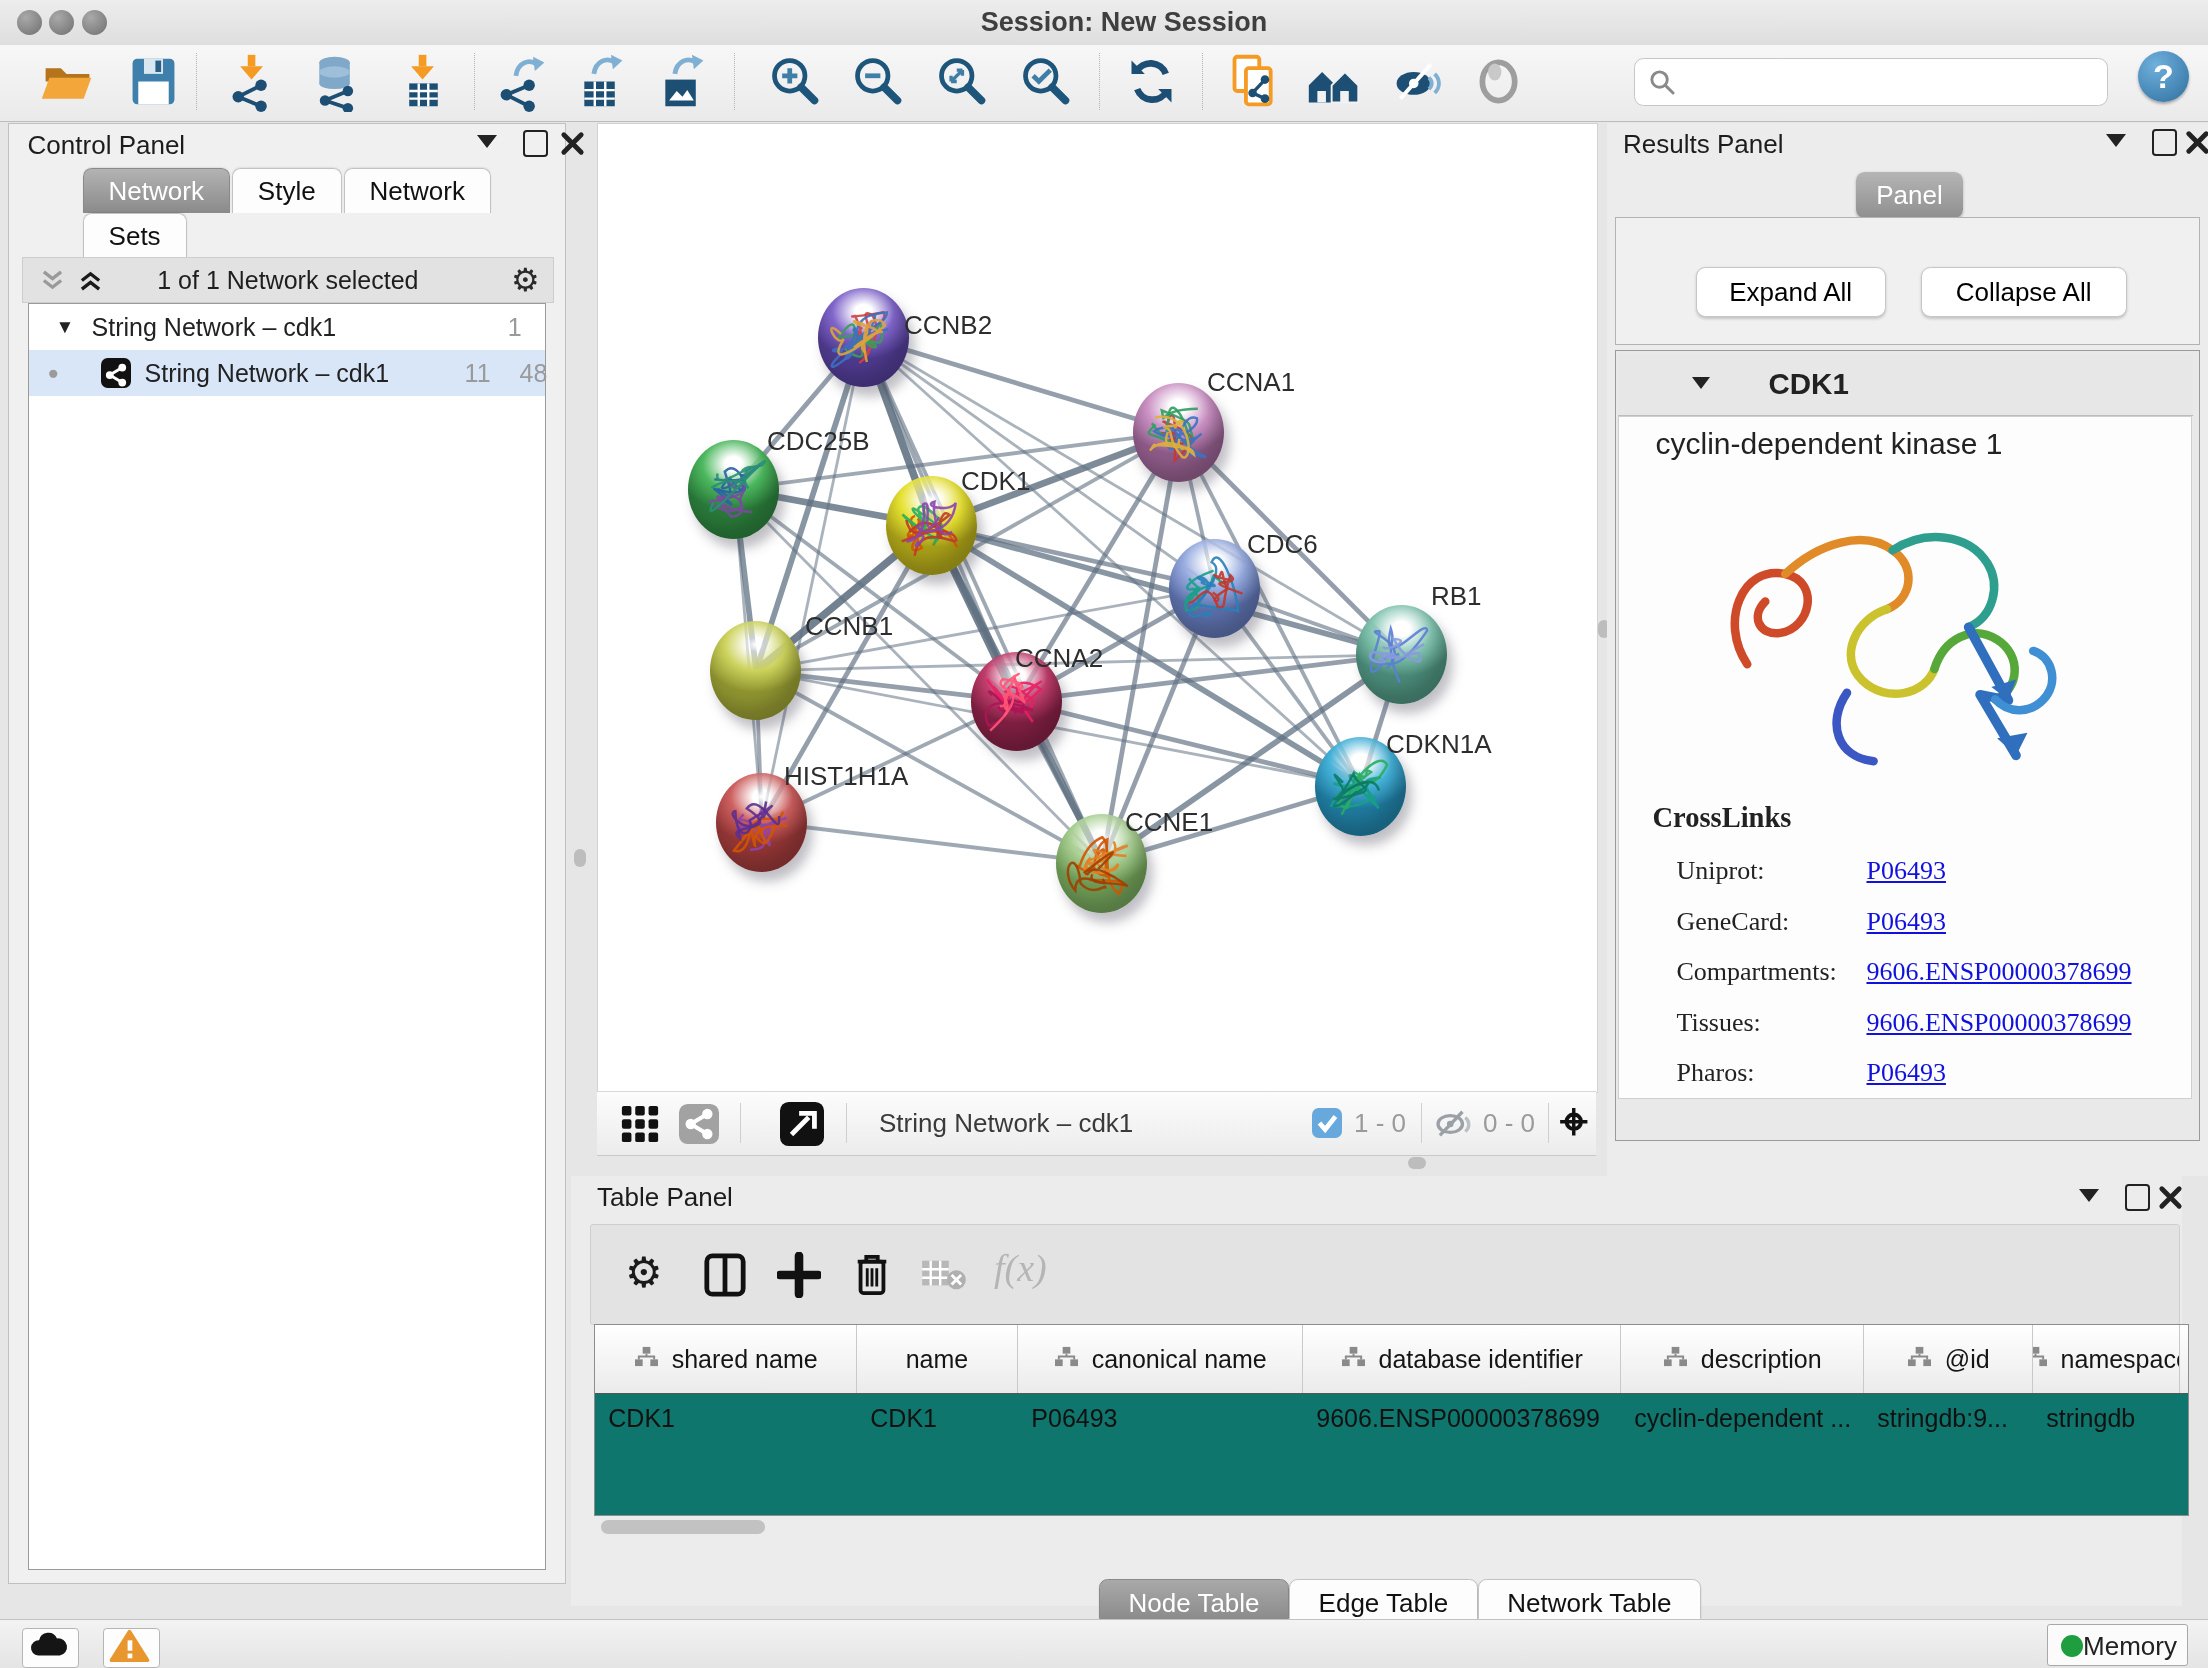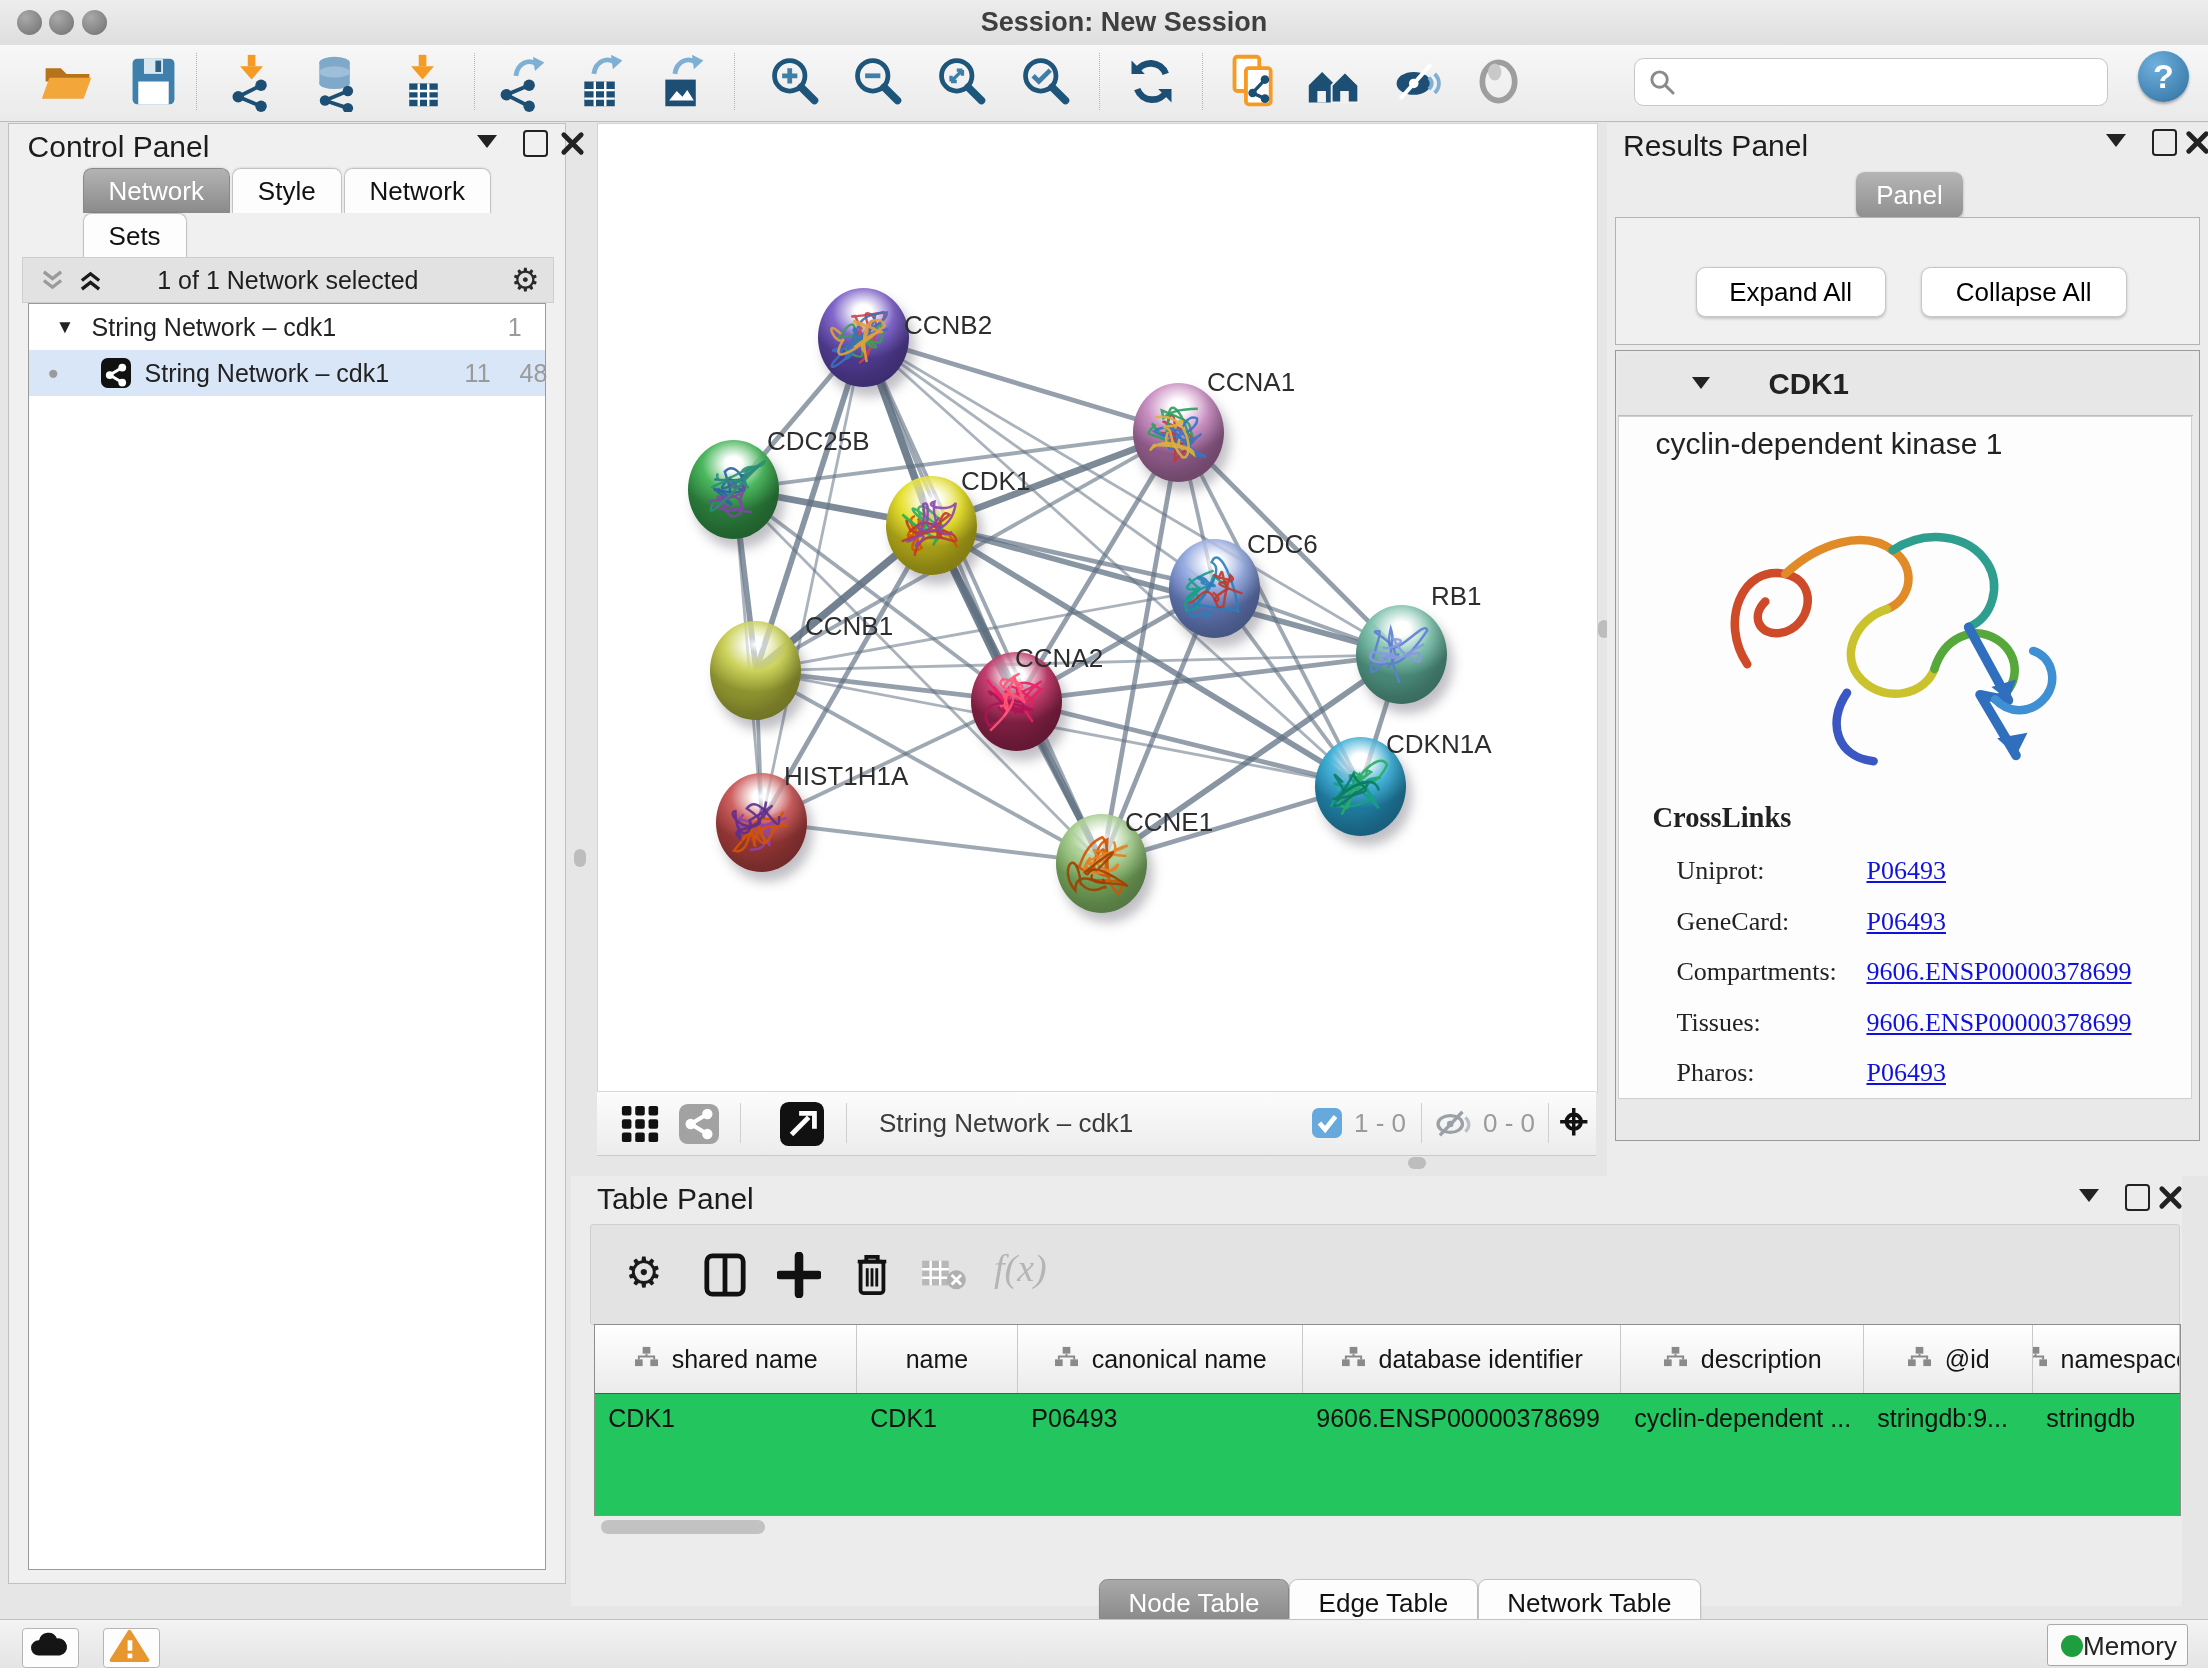--- a/index.html
+++ b/index.html
@@ -20,21 +20,21 @@
   .tsep{position:absolute;top:7.6px;height:57px;border-left:1.9px dotted #b3b3b3;}
   #search-wrap{position:absolute;left:1634px;top:13.3px;width:472px;height:46px;background:#fff;
                border:1px solid #c6c6c6;border-radius:9.5px;}
   #search-input{position:absolute;left:51px;top:3.8px;width:409px;height:36px;border:none;outline:none;
                 font-size:25px;background:transparent;}
   .mag{position:absolute;left:13.3px;top:8.6px;width:27px;height:27px;}
   #help-btn{position:absolute;left:2138px;top:5.7px;width:51px;height:51px;border-radius:50%;
             background:radial-gradient(circle at 35% 28%,#6fb0dd,#2e6f9e);box-shadow:0 1.9px 2.9px rgba(0,0,0,.3);
             color:#fff;font-size:34px;font-weight:700;text-align:center;line-height:51px;}
   
-  .panel-title{font-size:30px;color:#1c1c1c;}
+  .panel-title{font-size:26px;color:#1c1c1c;}
   .win-tri{width:0;height:0;border-left:10.5px solid transparent;border-right:10.5px solid transparent;
            border-top:13.3px solid #222;display:inline-block;}
   .win-box{width:21px;height:23px;border:2.9px solid #222;border-radius:3.8px;display:inline-block;}
   
   #control-panel{left:7.6px;top:123px;width:556px;height:1459px;background:#f0f0f0;border:1px solid #c0c0c0;}
   .tab{display:inline-block;height:44px;line-height:44px;padding:0 25px;font-size:26px;background:#fdfdfd;
        border:1px solid #c2c2c2;border-bottom:none;border-radius:8.6px 8.6px 0 0;margin-right:1.9px;color:#111;
        box-shadow:0 -1px 1.9px rgba(0,0,0,.08);}
   .tab.sel{background:linear-gradient(#b3b3b3,#8a8a8a);color:#fff;border-color:#8a8a8a;}
   #cp-status{position:absolute;left:13.3px;top:133px;width:530px;height:44px;background:#e2e2e2;
@@ -53,21 +53,21 @@
   
   #netbar{left:597px;top:1091px;width:999px;height:63px;background:linear-gradient(#fcfcfc,#ececec);
           border-top:1px solid #d8d8d8;border-bottom:1px solid #c9c9c9;}
   .nb-sep{position:absolute;top:11.4px;height:40px;border-left:1px solid #cfcfcf;}
   .nb-txt{position:absolute;font-size:26px;line-height:63px;color:#3a3a3a;}
   .nb-gray{color:#9a9a9a;}
   
   #table-panel{left:571px;top:1176px;width:1611px;height:430px;background:#ececec;}
   #tp-toolbar{position:absolute;left:19px;top:48px;width:1588px;height:99px;background:#e3e3e3;
               border:1px solid #cfcfcf;border-radius:2.9px;}
-  #ntable{position:absolute;left:23px;top:148px;width:1585px;height:190px;background:#22c55e;border:1px solid #8d8d8d;overflow:hidden;}
+  #ntable{position:absolute;left:23px;top:148px;width:1585px;height:190px;background:#0f766e;border:1px solid #8d8d8d;overflow:hidden;padding-left:8px;}
   #thead{position:absolute;left:0;top:0;height:68px;width:1902px;display:flex;
          background:linear-gradient(#ffffff,#ebebeb);border-bottom:1.9px solid #555;}
   .hcell{height:68px;display:flex;align-items:center;justify-content:center;gap:11.4px;
          border-right:1px solid #c9c9c9;font-size:25px;color:#151515;box-sizing:border-box;overflow:hidden;}
   #trow{position:absolute;left:0;top:70px;height:46px;width:1902px;display:flex;}
   .bcell{height:46px;line-height:46px;font-size:25px;color:#111;padding-left:13.3px;box-sizing:border-box;overflow:hidden;white-space:nowrap;}
   #hscroll{position:absolute;left:30px;top:344px;width:164px;height:14.3px;border-radius:7.6px;background:#c2c2c2;}
   .btab{display:inline-block;height:46px;line-height:46px;padding:0 28.5px;font-size:26px;background:#fdfdfd;
         border:1px solid #c2c2c2;border-radius:8.6px;margin-right:0px;color:#111;box-shadow:0 1px 1.9px rgba(0,0,0,.15);}
   .btab.sel{background:linear-gradient(#a9a9a9,#868686);color:#fff;border-color:#8a8a8a;}

